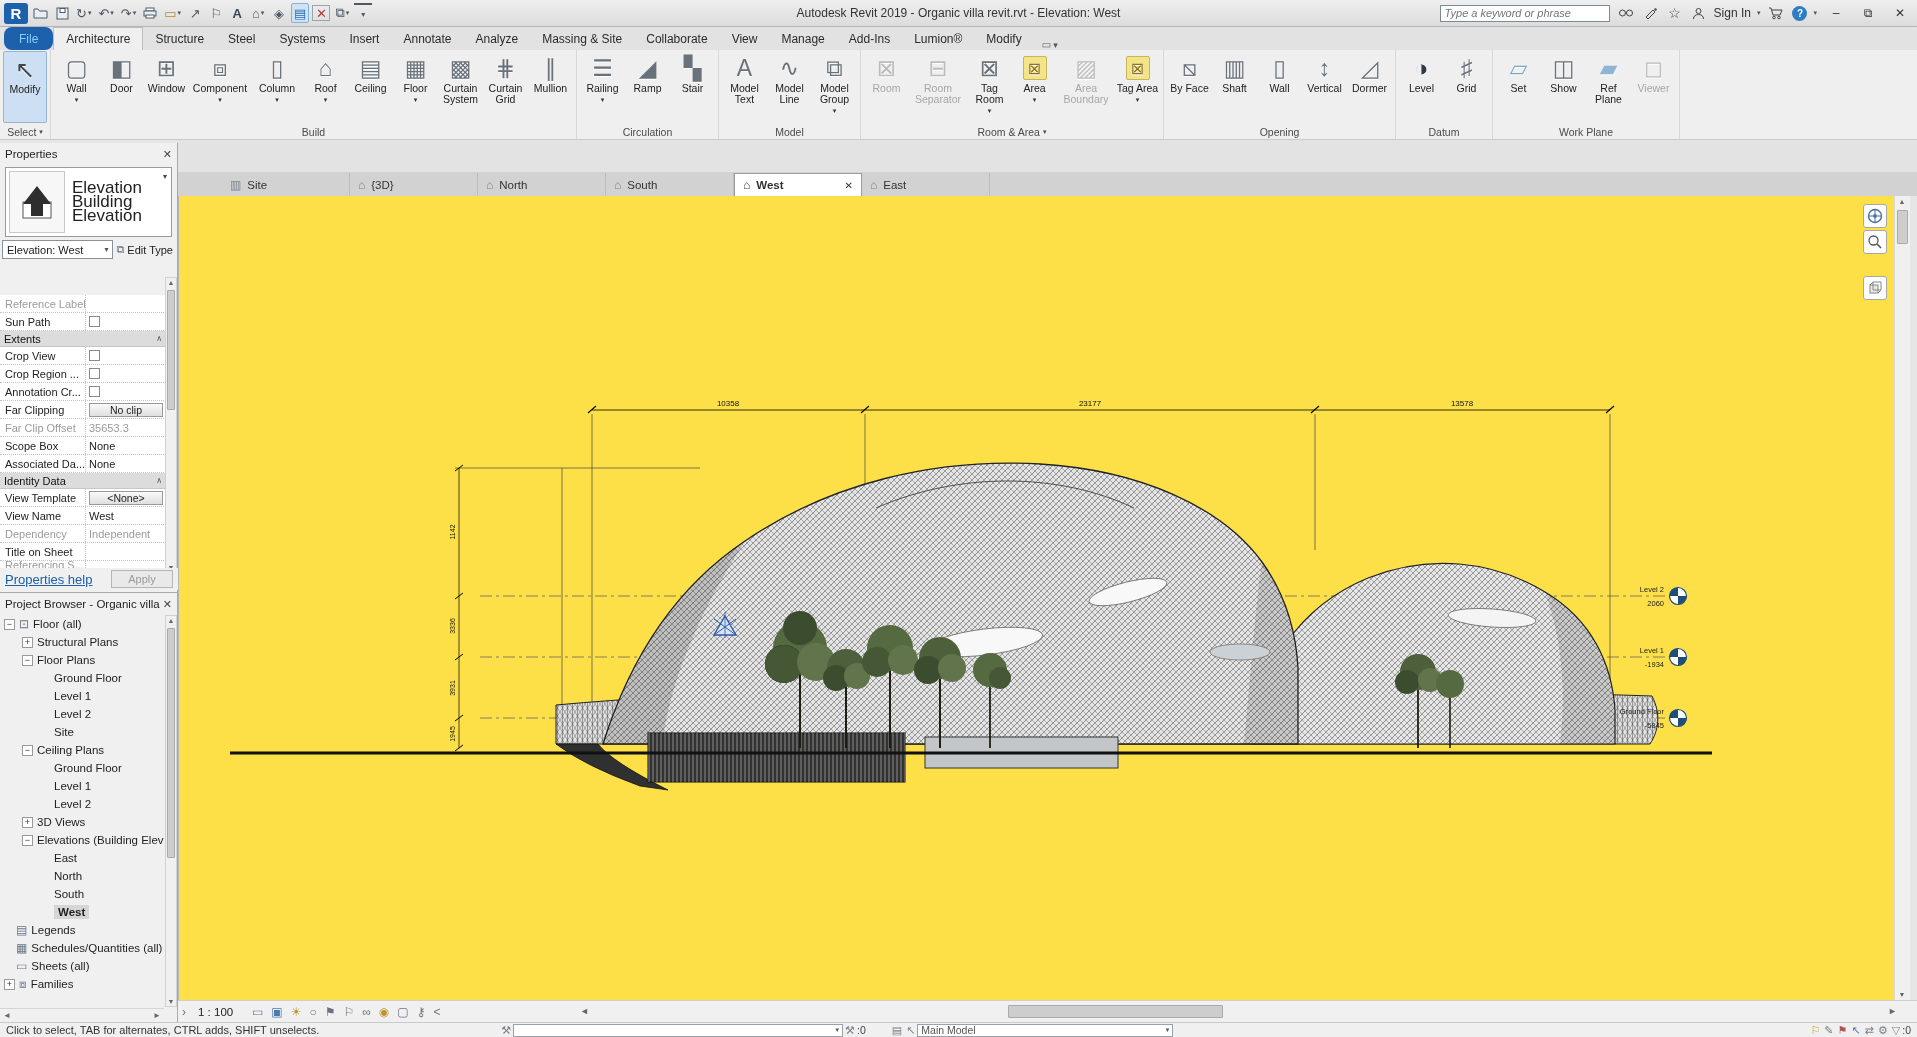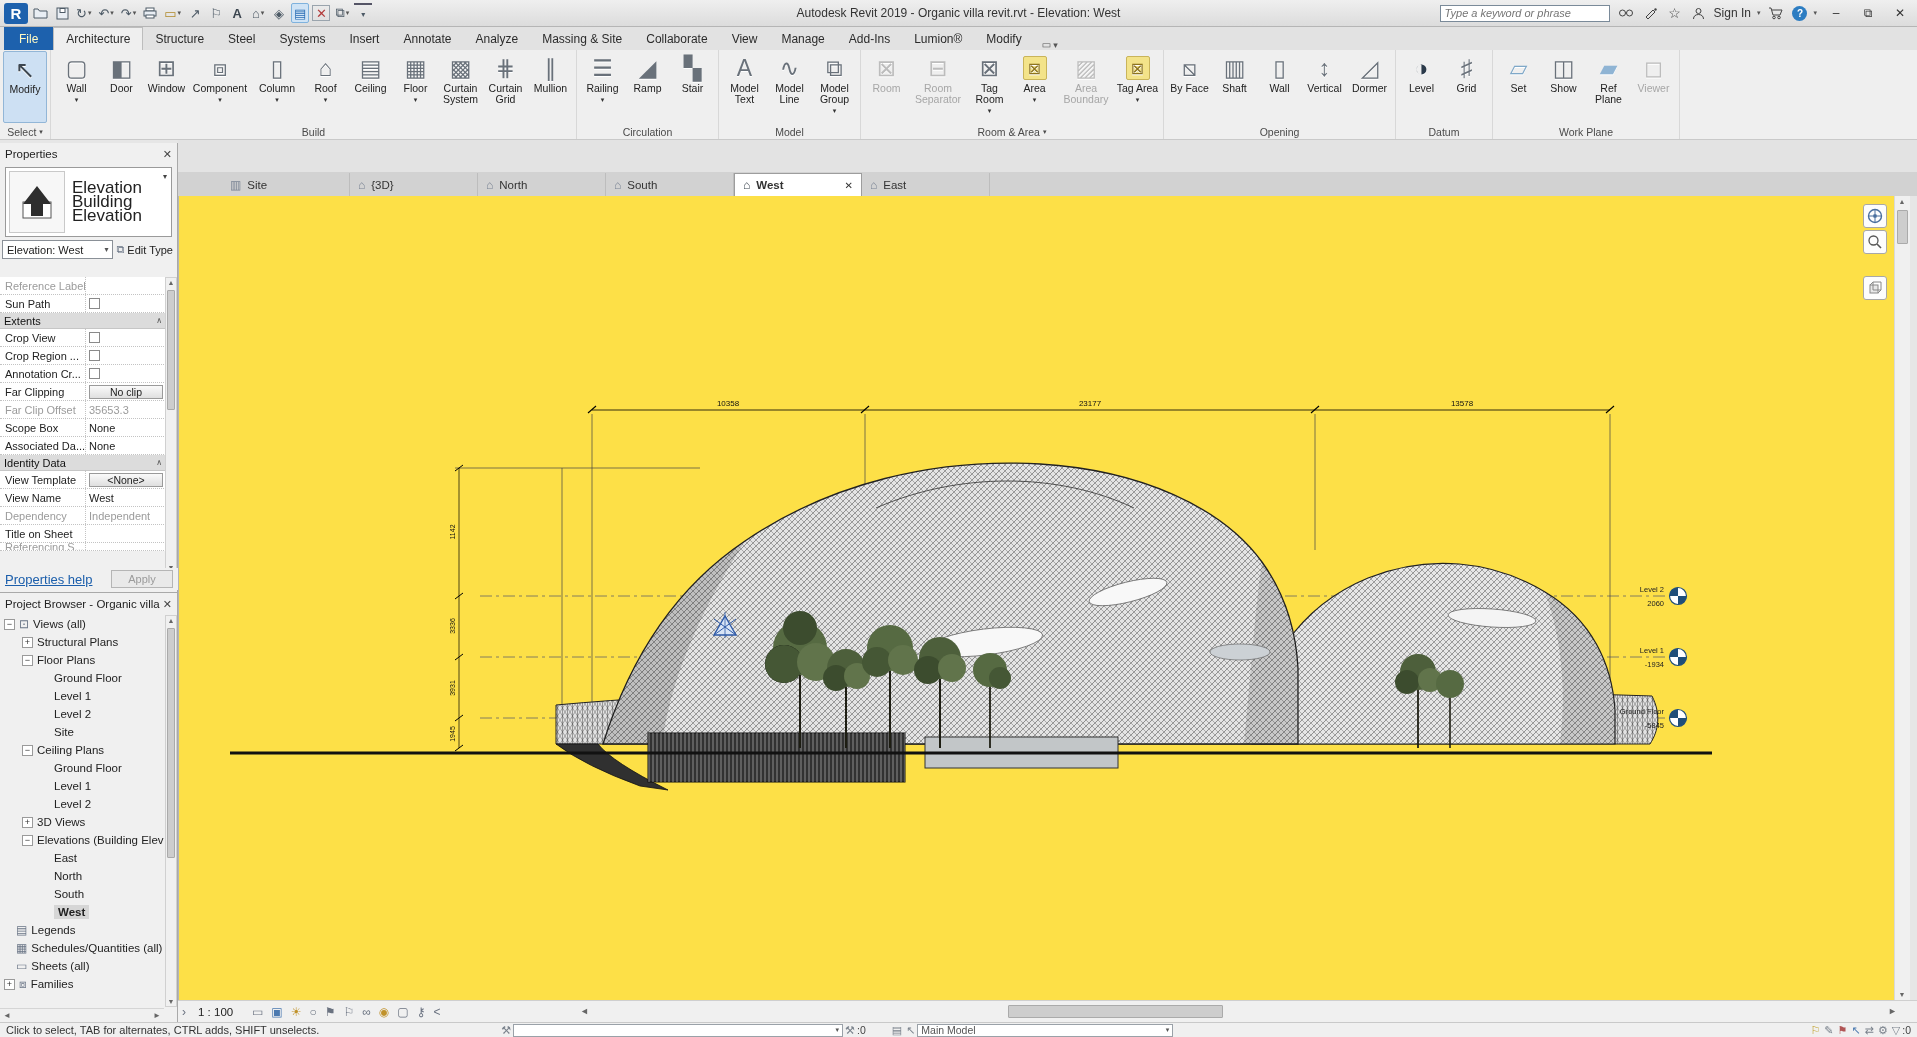--- a/index.html
+++ b/index.html
@@ -17,21 +17,21 @@
   .qat-active { background:#cfe3f5; border:1px solid #7fb2dd; border-radius:2px; color:#2a6db4; }
   #title-text { position:absolute; left:0; right:0; text-align:center; font-size:12px; color:#333; pointer-events:none; }
   #tb-right { margin-left:auto; display:flex; align-items:center; gap:6px; z-index:2; }
   #search-box { width:170px; height:17px; border:1px solid #7a8a99; background:#fff; font-size:11px; font-style:italic; color:#666; padding:0 4px; font-family:"Liberation Sans",sans-serif; }
   .helpc { width:15px; height:15px; border-radius:50%; background:#2d7dc2; color:#fff; font-size:10px; font-weight:bold; }
   .winbtn { width:26px; height:20px; font-size:12px; color:#333; }
 
   
   #tabrow { left:0; top:27px; width:1917px; height:23px; background:#e2e2e2; display:flex; align-items:flex-end; padding-left:4px; }
   .rtab { height:23px; padding:0 12px; display:flex; align-items:center; font-size:12px; color:#2b2b2b; }
-  .rtab.file { background:#1d61ad; color:#fef9c3; padding:0 15px; }
+  .rtab.file { background:#1d61ad; color:#7dd3fc; padding:0 15px;border-radius:8px; }
   .rtab.active { background:#efefef; border:1px solid #bdbdbd; border-bottom:none; }
   #ribbon-toggle { display:flex; align-items:center; gap:2px; color:#555; margin-left:8px; font-size:9px; }
 
   
   #ribbon { left:0; top:50px; width:1917px; height:90px; background:#efefef; border-bottom:1px solid #c9c9c9; display:flex; }
   .rgroup { display:flex; flex-direction:column; border-right:1px solid #d8d8d8; padding:1px 3px 0; }
   .ritems { display:flex; flex:1; align-items:flex-start; }
   .rglabel { height:15px; font-size:10.5px; color:#4a4a4a; display:flex; align-items:center; justify-content:center; gap:3px; }
   .rglabel .dda { font-size:7px; }
   .rbtn { width:45px; height:73px; display:flex; flex-direction:column; align-items:center; padding-top:2px; font-size:10.5px; line-height:11px; text-align:center; color:#222; }
@@ -50,21 +50,21 @@
   .phead { height:22px; display:flex; align-items:center; justify-content:space-between; padding:0 5px; font-size:11.5px; color:#222; }
   .phead .x { color:#444; font-size:11px; }
   .typesel { margin:2px 5px; height:70px; background:#fff; border:1px solid #9a9a9a; display:flex; align-items:center; }
   .typeimg { width:56px; height:62px; margin:3px; background:#f7f7f7; border:1px solid #c9c9c9; display:flex; align-items:center; justify-content:center; }
   .typetxt { flex:1; font-size:17px; line-height:14px; color:#222; padding-left:4px; }
   .typesel .dda { align-self:flex-start; margin:4px 4px 0 0; font-size:8px; color:#444; }
   .comborow { display:flex; align-items:center; margin:3px 2px 3px 2px; gap:3px; }
   .combo { flex:1; height:19px; border:1px solid #8a9097; background:#fff; display:flex; align-items:center; justify-content:space-between; padding:0 4px; font-size:11px; }
   .combo .dda { font-size:8px; color:#555; }
   .edittype { display:flex; align-items:center; gap:3px; font-size:11px; padding-right:2px; }
-  #pgrid { position:absolute; left:0; top:134px; width:166px; }
+  #pgrid { position:absolute; left:0; top:152px; width:166px; }
   .prow { display:flex; height:18px; align-items:center; border-bottom:1px dotted #c3c3c3; font-size:11px; background:#fff; }
   .plab { width:86px; padding-left:5px; overflow:hidden; white-space:nowrap; border-right:1px dotted #c3c3c3; align-self:stretch; display:flex; align-items:center; }
   .pval { flex:1; padding:0 3px; overflow:hidden; white-space:nowrap; display:flex; align-items:center; }
   .dim { color:#9b9b9b; }
   .sect { height:16px; background:#dcdcdc; border-bottom:1px solid #c6c6c6; display:flex; align-items:center; justify-content:space-between; padding:0 4px; font-size:11px; color:#111; }
   .sect .carets { color:#555; font-size:8px; }
   .chkbox { width:11px; height:11px; border:1px solid #8a8a8a; background:#fff; }
   .valbtn { flex:1; height:14px; border:1px solid #9a9a9a; background:linear-gradient(#fafafa,#dfdfdf); display:flex; align-items:center; justify-content:center; font-size:10.5px; }
   .vscroll { position:absolute; width:12px; background:#f0f0f0; border:1px solid #d0d0d0; }
   .vthumb { position:absolute; left:1px; width:8px; background:#cdcdcd; border:1px solid #aaa; border-radius:1px; }
@@ -584,21 +584,21 @@
 
 <div id="browser" class="abs sidepanel">
   <div class="phead">
       <span style="overflow:hidden;white-space:nowrap">Project Browser - Organic villa revit...</span>
       <span class="x ic">✕</span>
     </div>
   <div id="tree">
     <div class="trow" style="padding-left:2px">
         <span class="texp ic">−</span>
         <span class="tico ic">⊡</span>
-        <span>Views (all)</span>
+        <span>Floor (all)</span>
       </div>
     <div class="trow" style="padding-left:20px">
         <span class="texp ic">+</span>
         <span>Structural Plans</span>
       </div>
     <div class="trow" style="padding-left:20px">
         <span class="texp ic">−</span>
         <span>Floor Plans</span>
       </div>
     <div class="trow" style="padding-left:52px">

